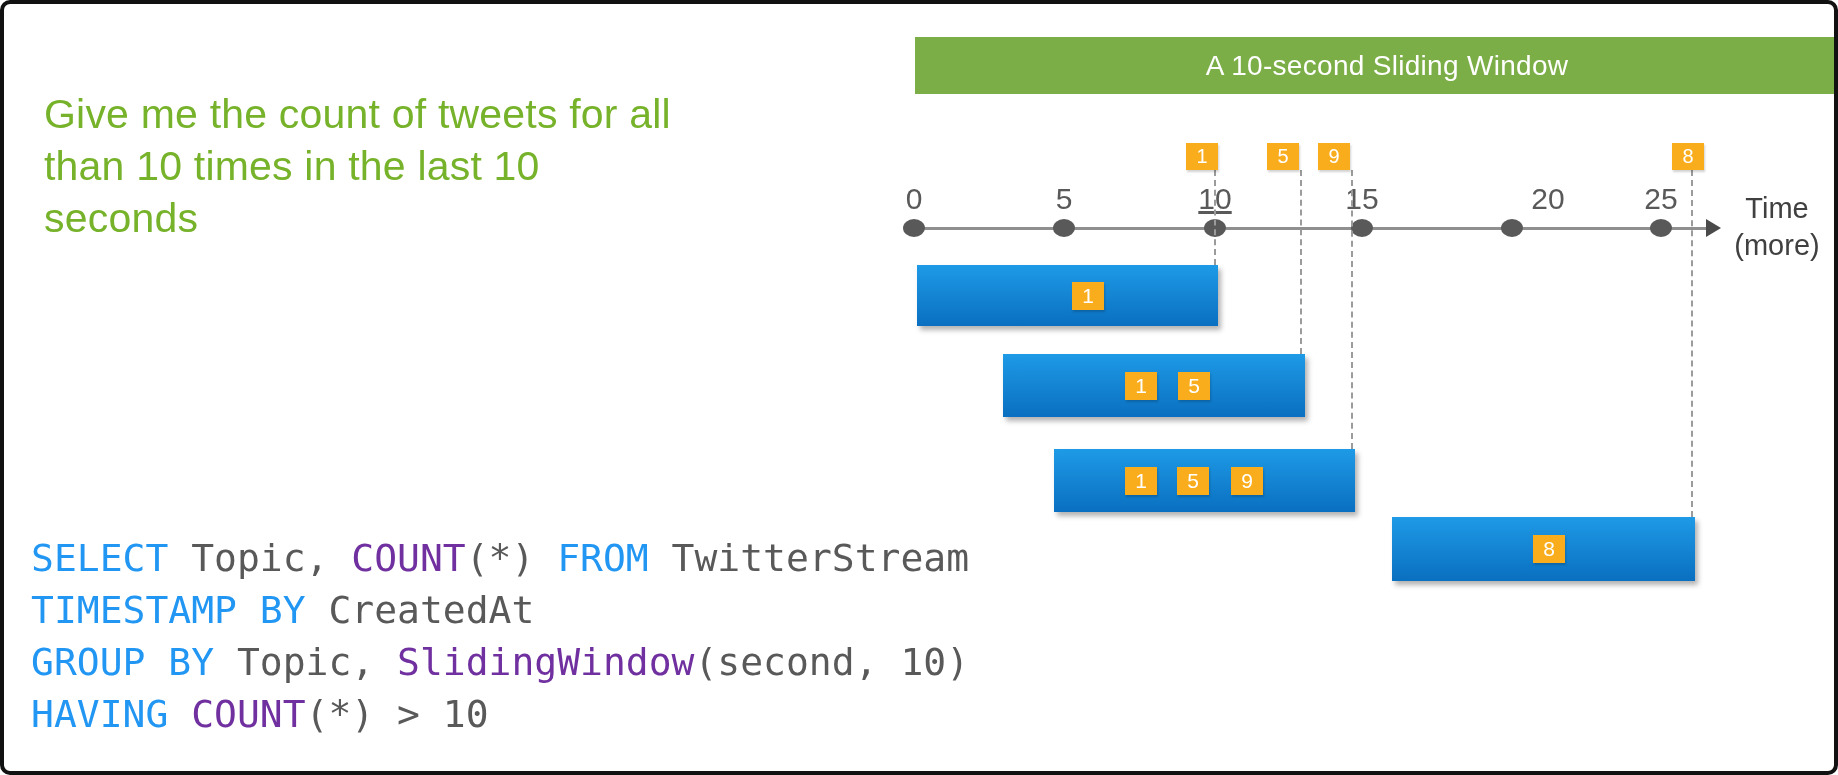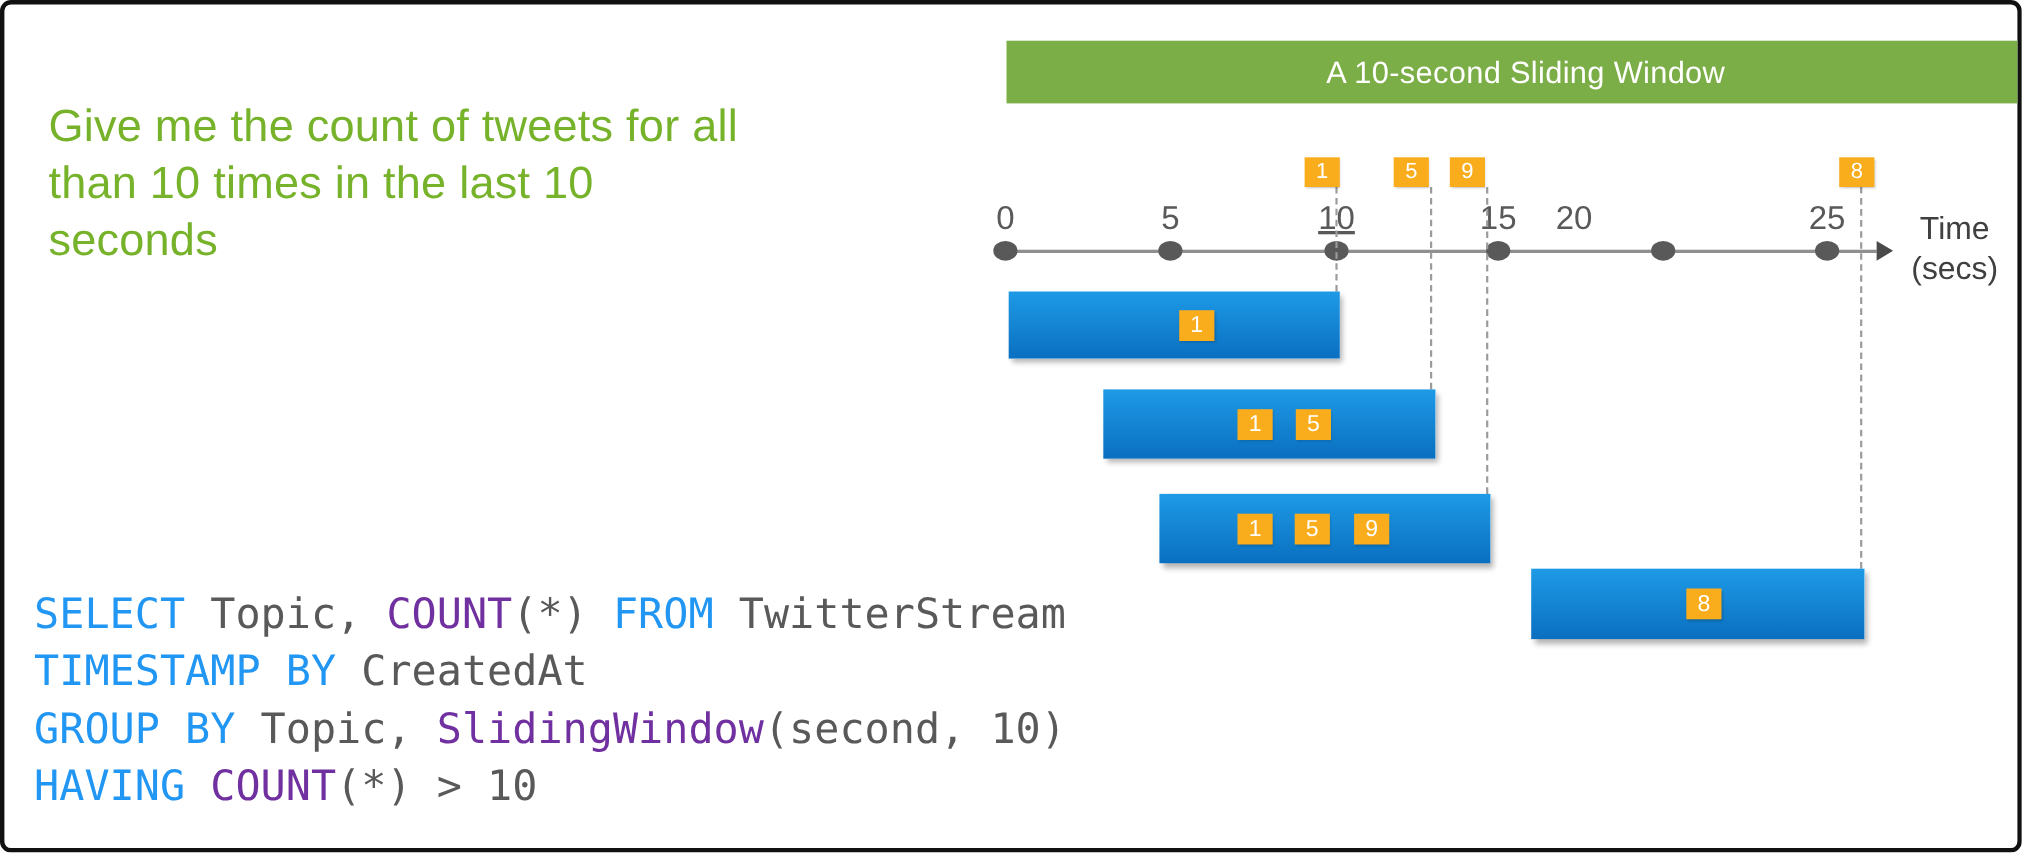--- a/index.html
+++ b/index.html
@@ -79,33 +79,33 @@
     <div>than 10 times in the last 10</div>
     <div>seconds</div>
   </div>
 
   <div class="banner">
     <span>A 10-second Sliding Window</span>
   </div>
 
   <div id="timeline">
     <div class="time-label" style="top:186px">Time</div>
-    <div class="time-label" style="top:223px">(secs)</div>
+    <div class="time-label" style="top:223px">(more)</div>
   <div class="axis-line" style="left: 905px; top: 223px; width: 797px;"></div>
       <div class="axis-arrow" style="left: 1702px; top: 215px;"></div>
       <div class="dot" style="left: 899px; top: 215px;"></div>
       <div class="tick-label" style="left: 870px; top: 178px;">0</div>
       <div class="dot" style="left: 1049px; top: 215px;"></div>
       <div class="tick-label" style="left: 1020px; top: 178px;">5</div>
       <div class="dot" style="left: 1200px; top: 215px;"></div>
       <div class="tick-label" style="left: 1171px; top: 178px; text-decoration: underline;">10</div>
       <div class="dot" style="left: 1347px; top: 215px;"></div>
       <div class="tick-label" style="left: 1318px; top: 178px;">15</div>
       <div class="dot" style="left: 1497px; top: 215px;"></div>
-      <div class="tick-label" style="left: 1387px; top: 178px;">20</div>
+      <div class="tick-label" style="left: 1504px; top: 178px;">20</div>
       <div class="dot" style="left: 1646px; top: 215px;"></div>
       <div class="tick-label" style="left: 1617px; top: 178px;">25</div>
       <div class="drop-line" style="left: 1210px; top: 166px; height: 95px;"></div>
       <div class="evt-box" style="left: 1182px; top: 139px;">1</div>
       <div class="drop-line" style="left: 1296px; top: 166px; height: 184px;"></div>
       <div class="evt-box" style="left: 1263px; top: 139px;">5</div>
       <div class="drop-line" style="left: 1347px; top: 166px; height: 279px;"></div>
       <div class="evt-box" style="left: 1314px; top: 139px;">9</div>
       <div class="drop-line" style="left: 1687px; top: 166px; height: 347px;"></div>
       <div class="evt-box" style="left: 1668px; top: 139px;">8</div>

